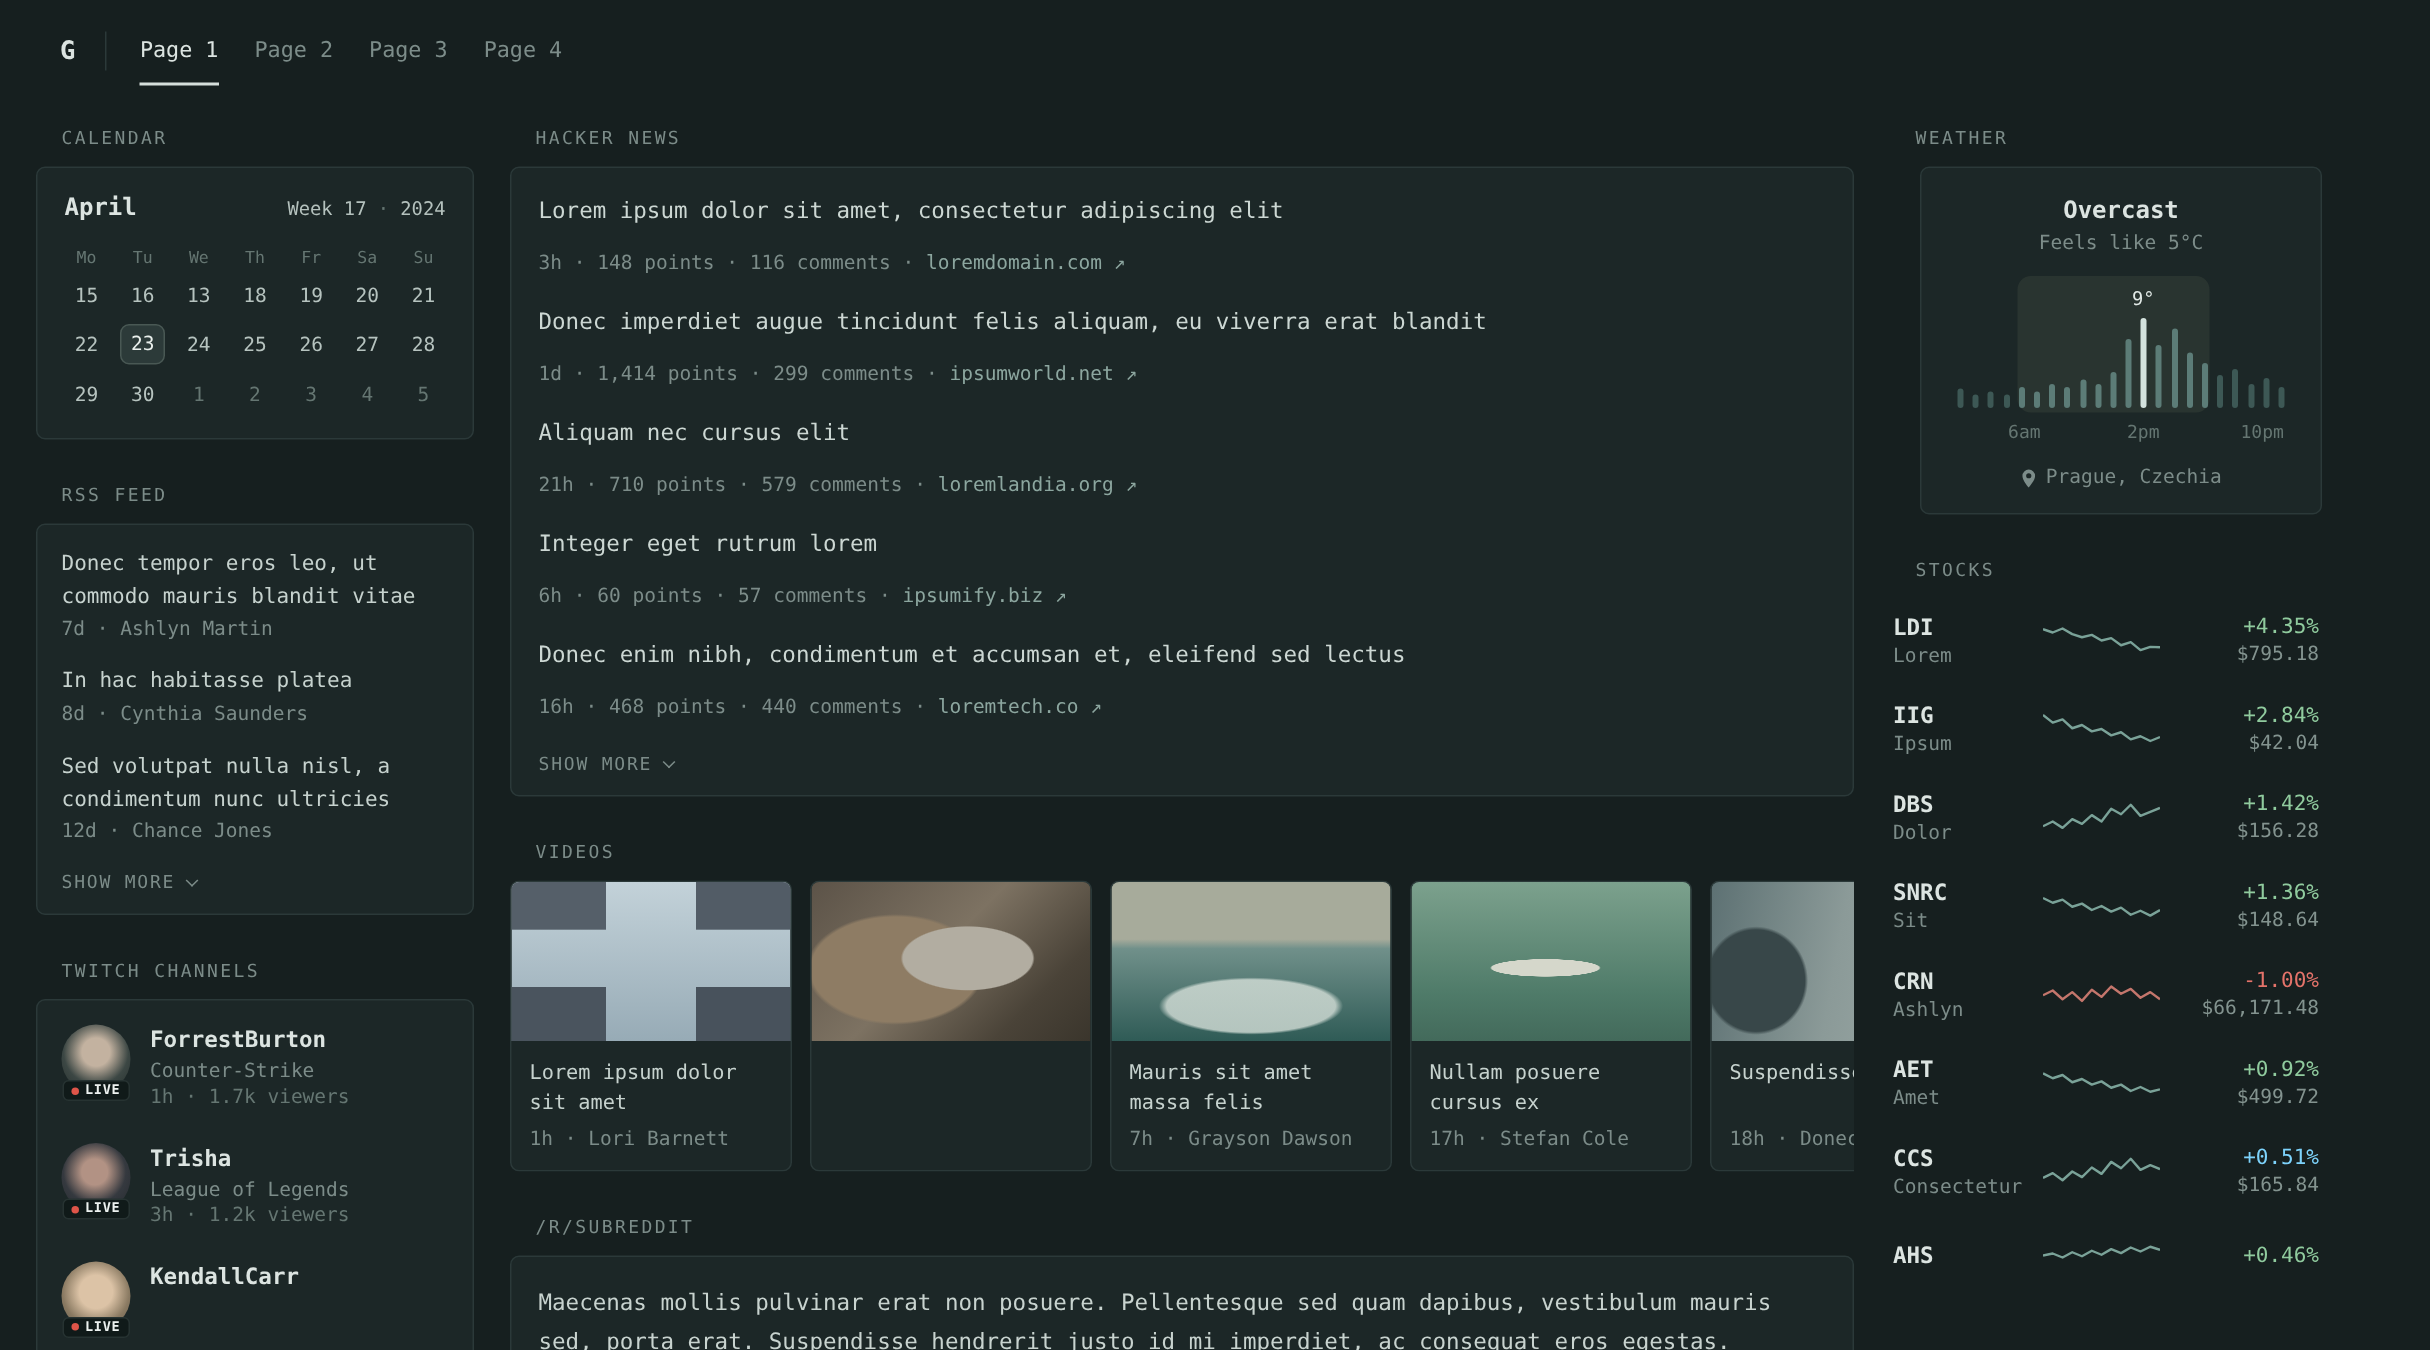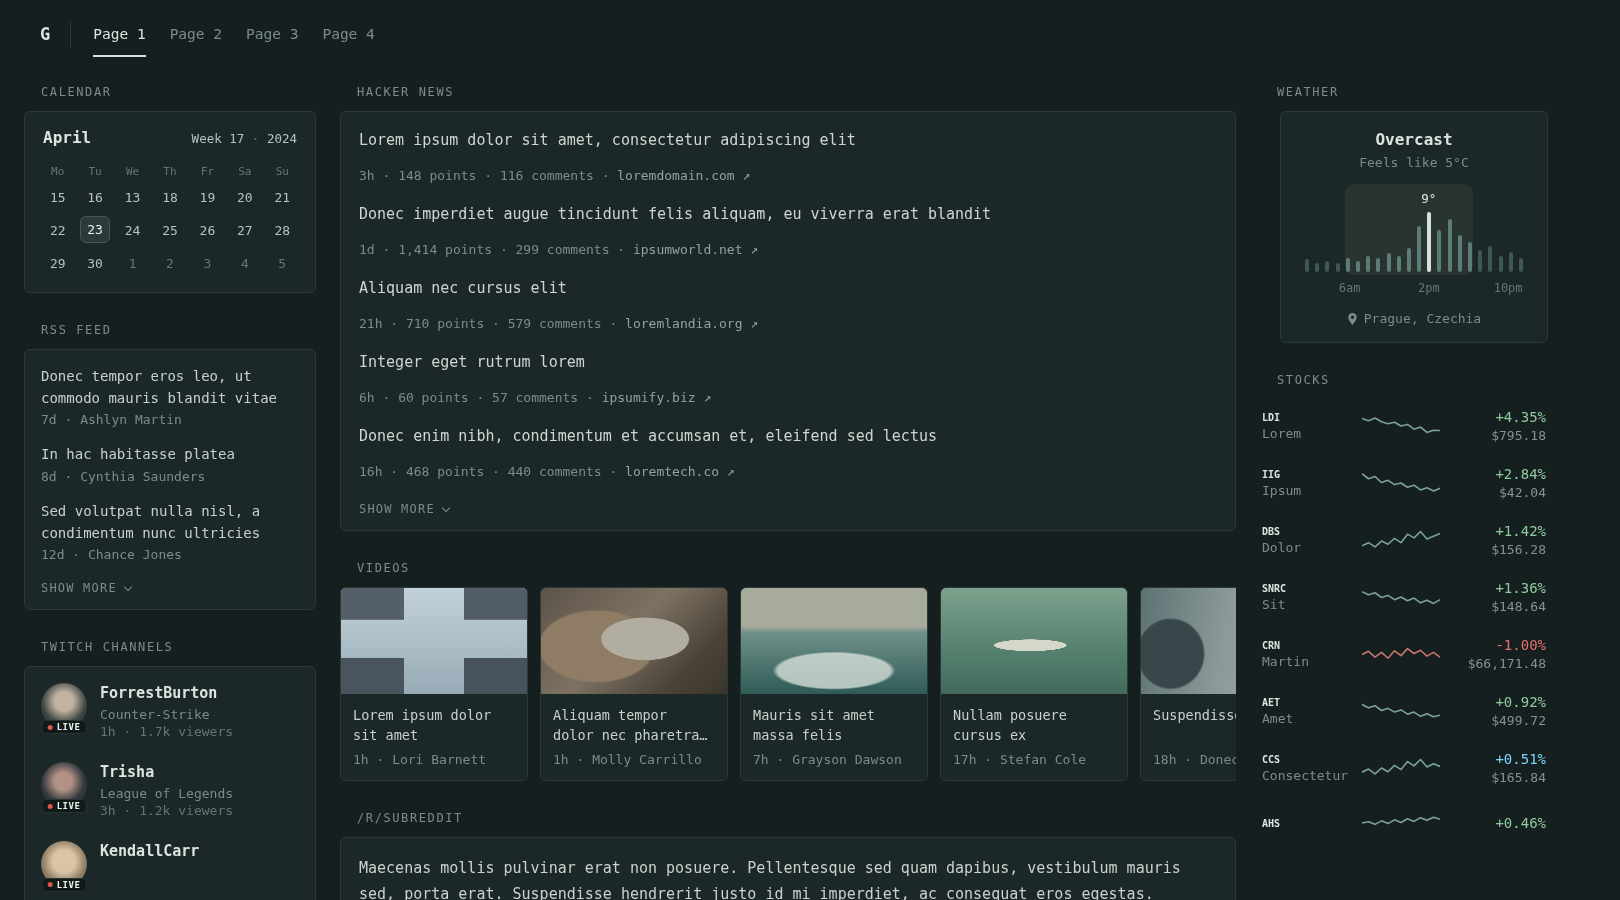--- a/index.html
+++ b/index.html
@@ -128,21 +128,21 @@
   .wx-bar.hl{background:#5c7c77;}
   .wx-bar.peak{background:#d3e2dd;}
   .wx-peak{position:absolute;transform:translateX(-50%);top:-1px;font-size:12.5px;color:#e2eae7;z-index:2;}
   .wx-axis{position:relative;height:15px;margin:9px 8px 0;}
   .wx-axis-label{position:absolute;transform:translateX(-50%);font-size:12px;color:var(--dim);white-space:nowrap;}
   .wx-loc{display:flex;align-items:center;justify-content:center;gap:6px;margin-top:15px;font-size:13px;color:var(--muted);}
 
   
   .stock-row{display:flex;align-items:center;justify-content:space-between;padding:10px 2px 13px;}
   .stock-left{min-width:86px;text-align:left;}
-  .stock-sym{font-size:10px;font-weight:700;color:var(--bright);}
+  .stock-sym{font-size:15px;font-weight:700;color:var(--bright);}
   .stock-name{font-size:13px;color:var(--muted);margin-top:3px;}
   .stock-spark{width:78px;height:30px;}
   .spark{width:78px;height:30px;display:block;}
   .stock-right{text-align:right;min-width:92px;}
   .stock-change{font-size:14px;}
   .stock-price{font-size:13px;color:#83938f;margin-top:3px;}
 </style>
 </head>
 <body>
 
@@ -304,24 +304,20 @@
       <div class="video-list" id="video-list" data-interactable="false">
           <div class="video-card" data-interactable="true">
             <div class="thumb thumb0" data-interactable="false"></div>
             <div class="video-body" data-interactable="false">
               <div class="video-title" data-interactable="false">Lorem ipsum dolor sit amet consectetu…</div>
               <div class="video-meta" data-interactable="false">1h · Lori Barnett</div>
             </div>
           </div>
           <div class="video-card" data-interactable="true">
             <div class="thumb thumb1" data-interactable="false"></div>
-            <div class="video-body" data-interactable="false">
-              <div class="video-title" data-interactable="false">Aliquam tempor dolor nec pharetra…</div>
-              <div class="video-meta" data-interactable="false">1h · Molly Carrillo</div>
-            </div>
           </div>
           <div class="video-card" data-interactable="true">
             <div class="thumb thumb2" data-interactable="false"></div>
             <div class="video-body" data-interactable="false">
               <div class="video-title" data-interactable="false">Mauris sit amet massa felis</div>
               <div class="video-meta" data-interactable="false">7h · Grayson Dawson</div>
             </div>
           </div>
           <div class="video-card" data-interactable="true">
             <div class="thumb thumb3" data-interactable="false"></div>
@@ -458,21 +454,21 @@
               </svg>
             </div>
             <div class="stock-right" data-interactable="false">
               <div class="stock-change" data-interactable="false" style="color: rgb(144, 203, 158);">+1.36%</div>
               <div class="stock-price" data-interactable="false">$148.64</div>
             </div>
           </div>
           <div class="stock-row" data-interactable="true">
             <div class="stock-left" data-interactable="false">
               <div class="stock-sym" data-interactable="false">CRN</div>
-              <div class="stock-name" data-interactable="false">Martin</div>
+              <div class="stock-name" data-interactable="false">Ashlyn</div>
             </div>
             <div class="stock-spark" data-interactable="false">
               <svg viewBox="0 0 100 36" class="spark" preserveAspectRatio="none">
                 <polyline points="0.0,18.6 8.3,14.8 16.7,21.8 25.0,16.1 33.3,23.1 41.7,14.2 50.0,19.9 58.3,11.6 66.7,17.4 75.0,13.5 83.3,20.6 91.7,16.1 100.0,21.8" fill="none" stroke="#c4766c" stroke-width="1.6" stroke-linejoin="round" vector-effect="non-scaling-stroke"></polyline>
               </svg>
             </div>
             <div class="stock-right" data-interactable="false">
               <div class="stock-change" data-interactable="false" style="color: rgb(228, 115, 106);">-1.00%</div>
               <div class="stock-price" data-interactable="false">$66,171.48</div>
             </div>

